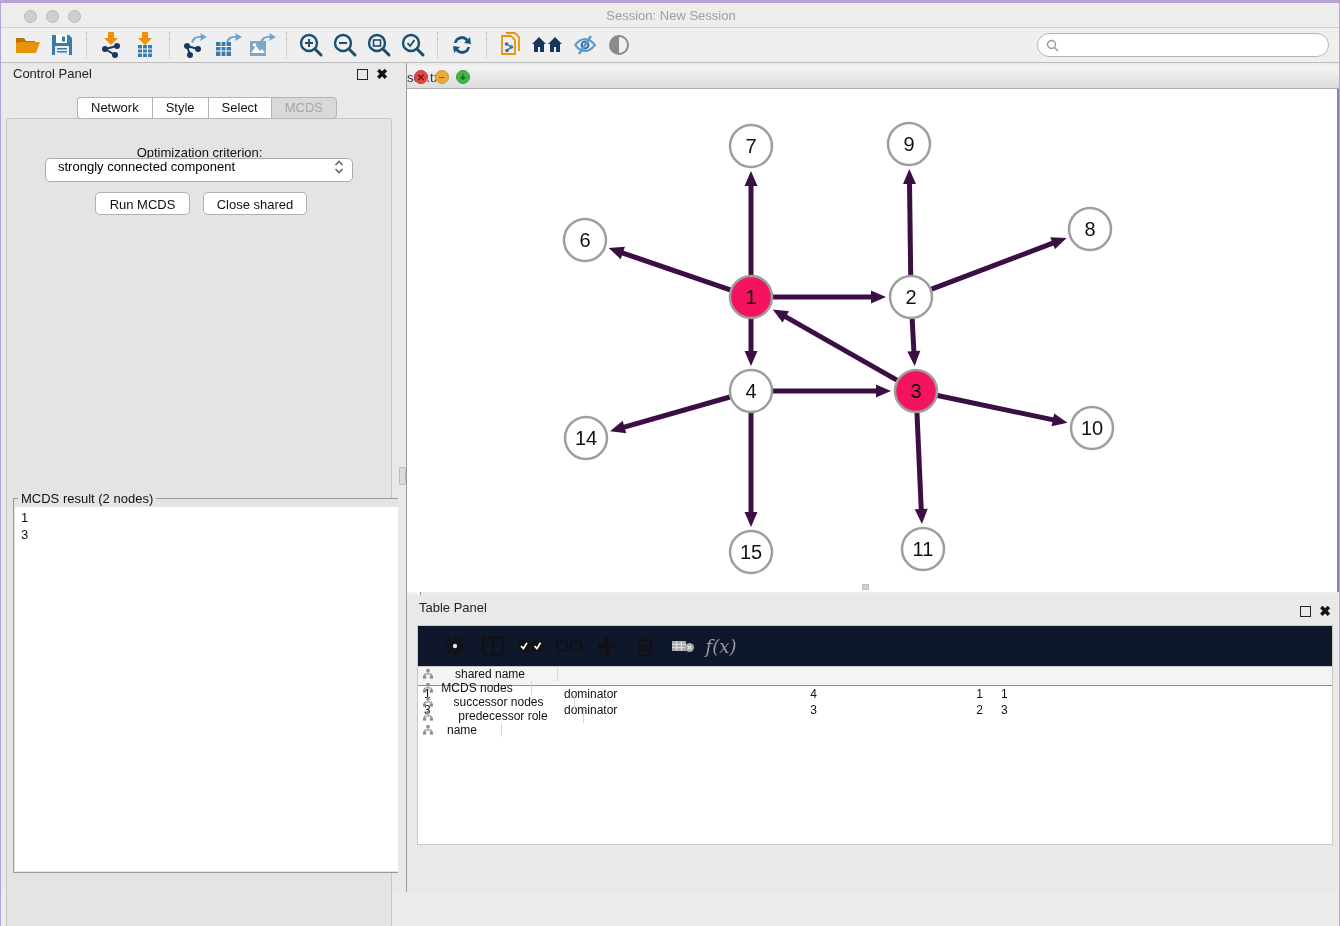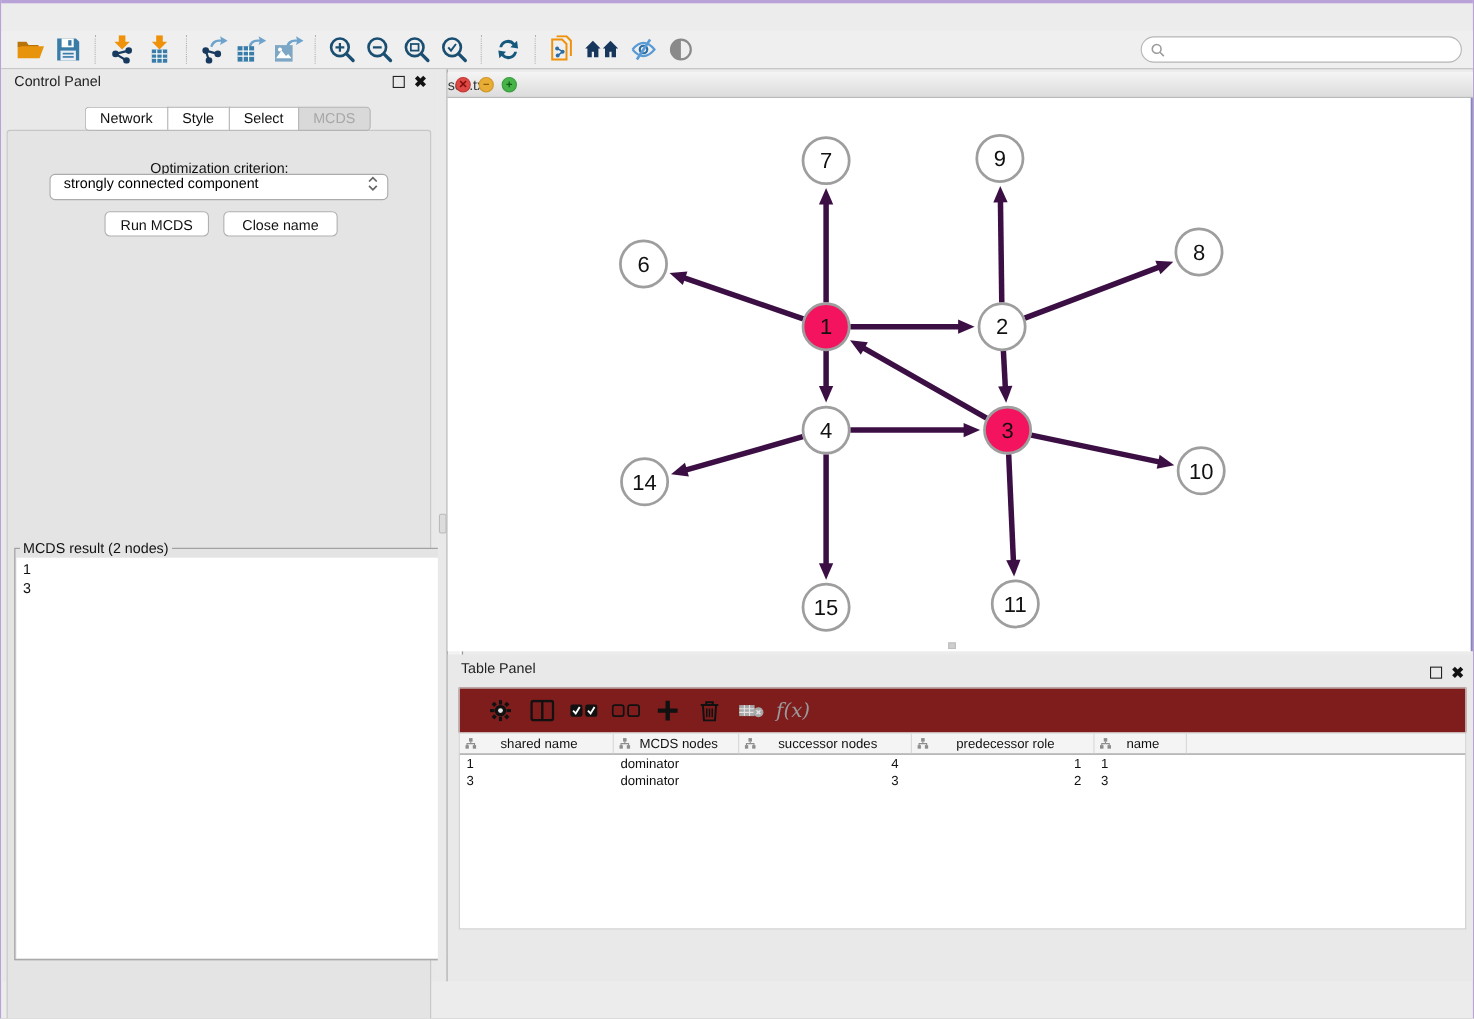--- a/index.html
+++ b/index.html
@@ -65,27 +65,27 @@
       line-height:13px;font-size:10px;font-weight:bold;}
   #net-title{width:100%;text-align:left;line-height:23px;font-size:13px;color:#333;}
   #net-canvas{position:absolute;left:0;top:23px;width:934px;height:503px;background:#fff;}
   #net-right-edge{position:absolute;right:2px;top:23px;width:2px;height:503px;background:#8585bb;}
   #net-scroll-dot{position:absolute;left:455px;bottom:2px;width:7px;height:6px;background:#cfcfcf;
                   border:1px solid #bdbdbd;}
 
   
   #table-panel{left:406px;top:595px;width:934px;height:297px;background:#e9e9e9;}
   #tp-title{position:absolute;left:12px;top:5px;font-size:13px;color:#222;}
-  #tp-toolbar{position:absolute;left:10px;top:30px;width:916px;height:41px;background:#7f1d1d;
+  #tp-toolbar{position:absolute;left:10px;top:30px;width:916px;height:41px;background:#0f172a;
               border:1px solid #c9c9c9;border-bottom:none;display:flex;align-items:center;padding-left:18px;}
   .tp-ico{width:38px;height:30px;display:flex;align-items:center;justify-content:center;flex:0 0 auto;}
   #fx-label{font-size:18px;color:#9a9a9a;font-family:"DejaVu Serif",serif;font-style:italic;}
   #tp-table{position:absolute;left:10px;top:71px;width:916px;height:179px;background:#fff;
             border:1px solid #c9c9c9;}
-  #tp-head{display:flex;height:19px;background:#f4f4f4;border-bottom:1px solid #8f8f8f;}
+  #tp-head{display:flex;height:19px;background:#f4f4f4;border-bottom:1px solid #8f8f8f;flex-direction:column;}
   .th{display:flex;align-items:center;border-right:1px solid #d7d7d7;font-size:12px;color:#111;
       padding-left:5px;position:relative;}
   .th .lbl{flex:1;text-align:center;padding-right:10px;}
   .tr{display:flex;height:16px;font-size:12px;color:#111;}
   .td{overflow:hidden;white-space:nowrap;}
   #tp-tabs{position:absolute;left:0;bottom:24px;width:934px;height:40px;background:#e3e3e3;
            border-top:1px solid #cfcfcf;display:flex;justify-content:center;align-items:center;}
 
   
   #statusbar{left:0;top:892px;width:1340px;height:34px;background:#ececec;border-top:1px solid #bebebe;}
@@ -94,20 +94,26 @@
   #memory-btn{position:absolute;right:8px;top:5px;height:25px;padding:0 10px;background:#fdfdfd;
               border:1px solid #afafaf;border-radius:3px;display:flex;align-items:center;font-size:13px;color:#111;}
   #memory-dot{width:13px;height:13px;border-radius:50%;background:#1f9d3c;margin-right:6px;}
 </style>
 </head>
 <body>
 
 <div id="app">
 
   <div id="top-strip" class="abs"></div>
+  <div id="titlebar" class="abs">
+    <div class="dot" style="left:23px"></div>
+    <div class="dot" style="left:45px"></div>
+    <div class="dot" style="left:67px"></div>
+    <div id="win-title">Session: New Session</div>
+  </div>
 
   <div id="toolbar" class="abs">
     <div class="tbtn">
       <svg width="26" height="22" viewBox="0 0 26 22">
           <path d="M1 4 h8 l2 3 h9 v2 h-19 z" fill="#b87309"></path>
           <path d="M1 9 l4-1 h20 l-4 11 h-20 z" fill="#e8930c"></path>
         </svg>
     </div>
     <div class="tbtn">
       <svg width="22" height="22" viewBox="0 0 22 22">
@@ -255,21 +261,21 @@
     </div>
     <div id="opt-label">Optimization criterion:</div>
     <div id="opt-select">
       <span class="val">strongly connected component</span>
       <svg width="10" height="16" viewBox="0 0 10 16">
           <path d="M1.5 6 L5 2.5 L8.5 6" fill="none" stroke="#666" stroke-width="1.6"></path>
           <path d="M1.5 10 L5 13.5 L8.5 10" fill="none" stroke="#666" stroke-width="1.6"></path>
         </svg>
     </div>
     <button class="btn" style="left:94px;top:129px;width:95px">Run MCDS</button>
-    <button class="btn" style="left:202px;top:129px;width:104px">Close name</button>
+    <button class="btn" style="left:202px;top:129px;width:104px">Close shared</button>
     <fieldset id="mcds-result">
       <legend>MCDS result (2 nodes)</legend>
       <div id="result-list">
         <div>1</div>
         <div>3</div>
         <div id="result-scroll"></div>
       </div>
     </fieldset>
   </div>
 

